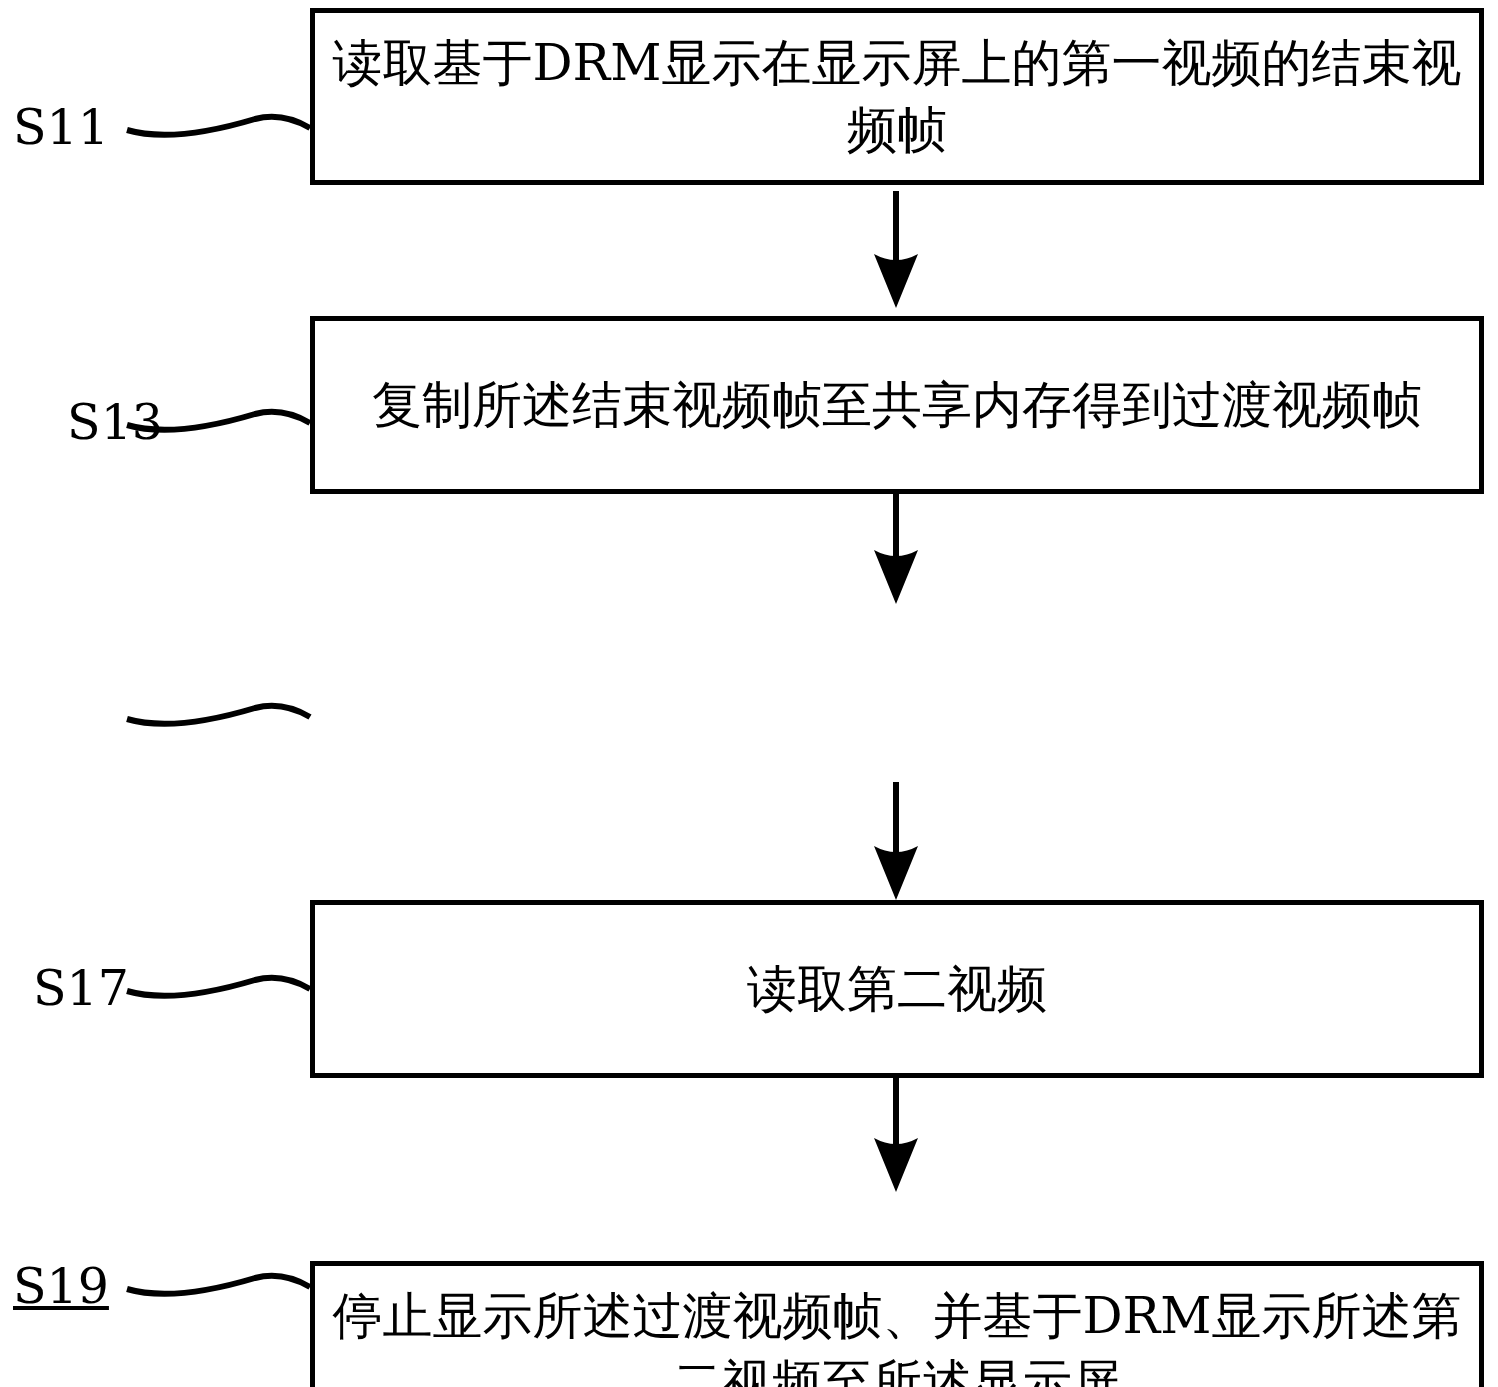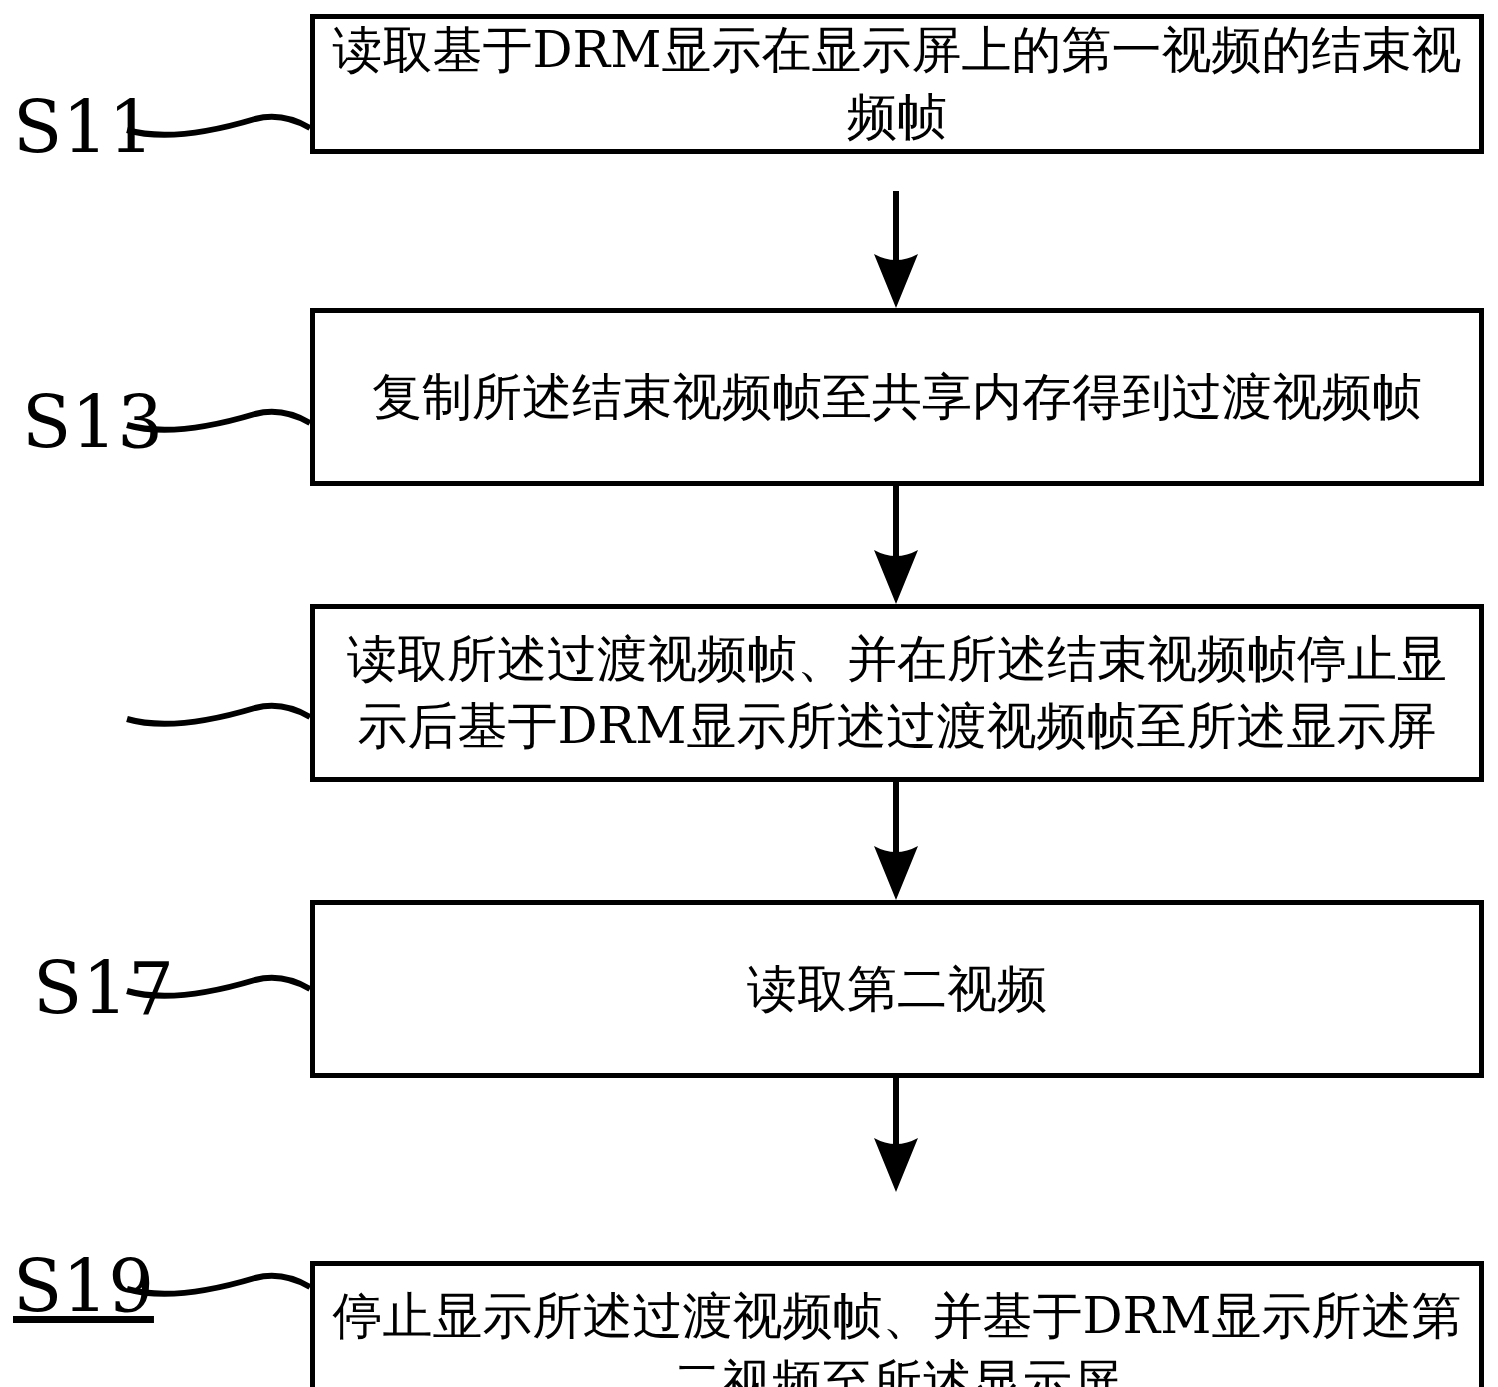--- a/index.html
+++ b/index.html
@@ -28,31 +28,31 @@
     justify-content: center;
     align-items: center;
   }
   .flow-box .line {
     white-space: nowrap;
     font-size: 50px;
     line-height: 67px;
     letter-spacing: 0px;
     text-align: center;
   }
-  .box-1 { top: 14px;   height: 140px; }
-  .box-2 { top: 308px;  height: 178px; }
+  .box-1 { top: 8px;   height: 177px; }
+  .box-2 { top: 316px;  height: 178px; }
   .box-3 { top: 604px;  height: 178px; }
   .box-4 { top: 900px;  height: 178px; }
   .box-5 { top: 1261px; height: 178px; }
 
   .step-label {
     position: absolute;
     left: 13px;
     width: 150px;
-    font-size: 72px;
+    font-size: 49px;
     line-height: 70px;
     text-align: left;
   }
   .label-1 { top: 93px; }
   .label-2 { top: 388px; text-align: right; }
   .label-3 { top: 682px; }
   .label-4 { top: 954px; margin-left: 20px; }
   .label-5 { top: 1252px; text-decoration: underline; }
 
   .overlay {
@@ -111,24 +111,20 @@
 
   <div class="flow-box box-1">
     <div class="line">读取基于DRM显示在显示屏上的第一视频的结束视</div>
     <div class="line">频帧</div>
   </div>
 
   <div class="flow-box box-2">
     <div class="line">复制所述结束视频帧至共享内存得到过渡视频帧</div>
   </div>
 
-  <div class="flow-box box-3">
-    <div class="line">读取所述过渡视频帧、并在所述结束视频帧停止显</div>
-    <div class="line">示后基于DRM显示所述过渡视频帧至所述显示屏</div>
-  </div>
 
   <div class="flow-box box-4">
     <div class="line">读取第二视频</div>
   </div>
 
   <div class="flow-box box-5">
     <div class="line">停止显示所述过渡视频帧、并基于DRM显示所述第</div>
     <div class="line">二视频至所述显示屏</div>
   </div>
 

